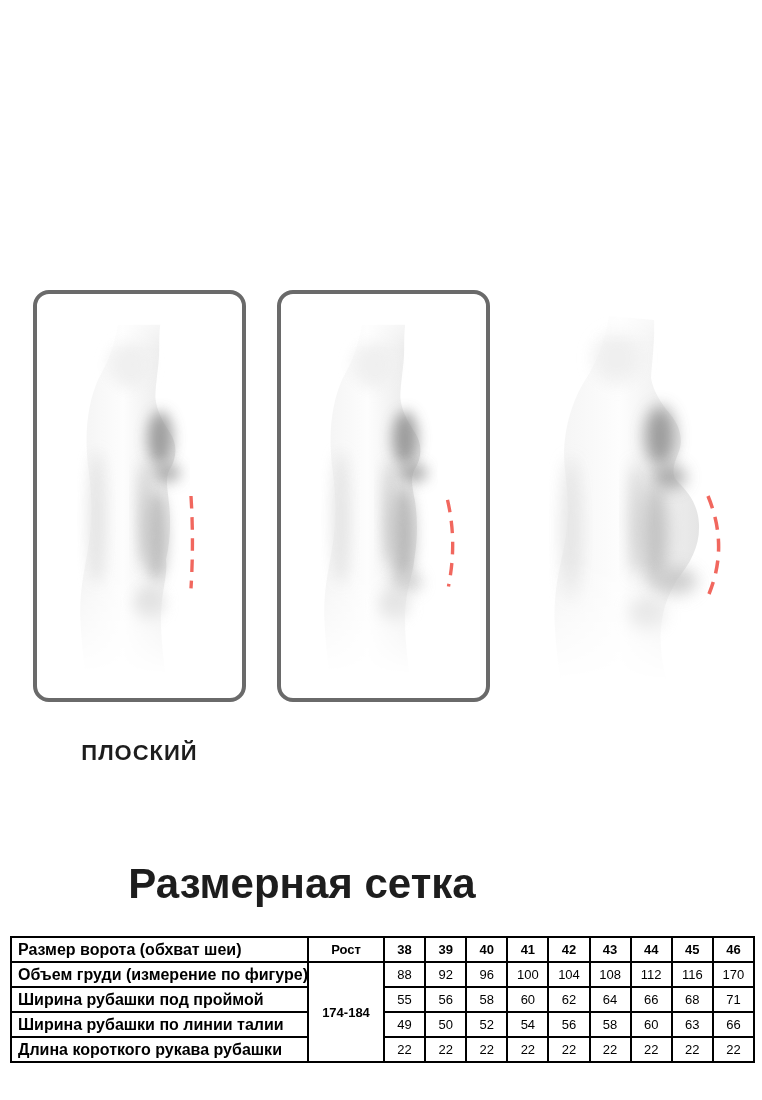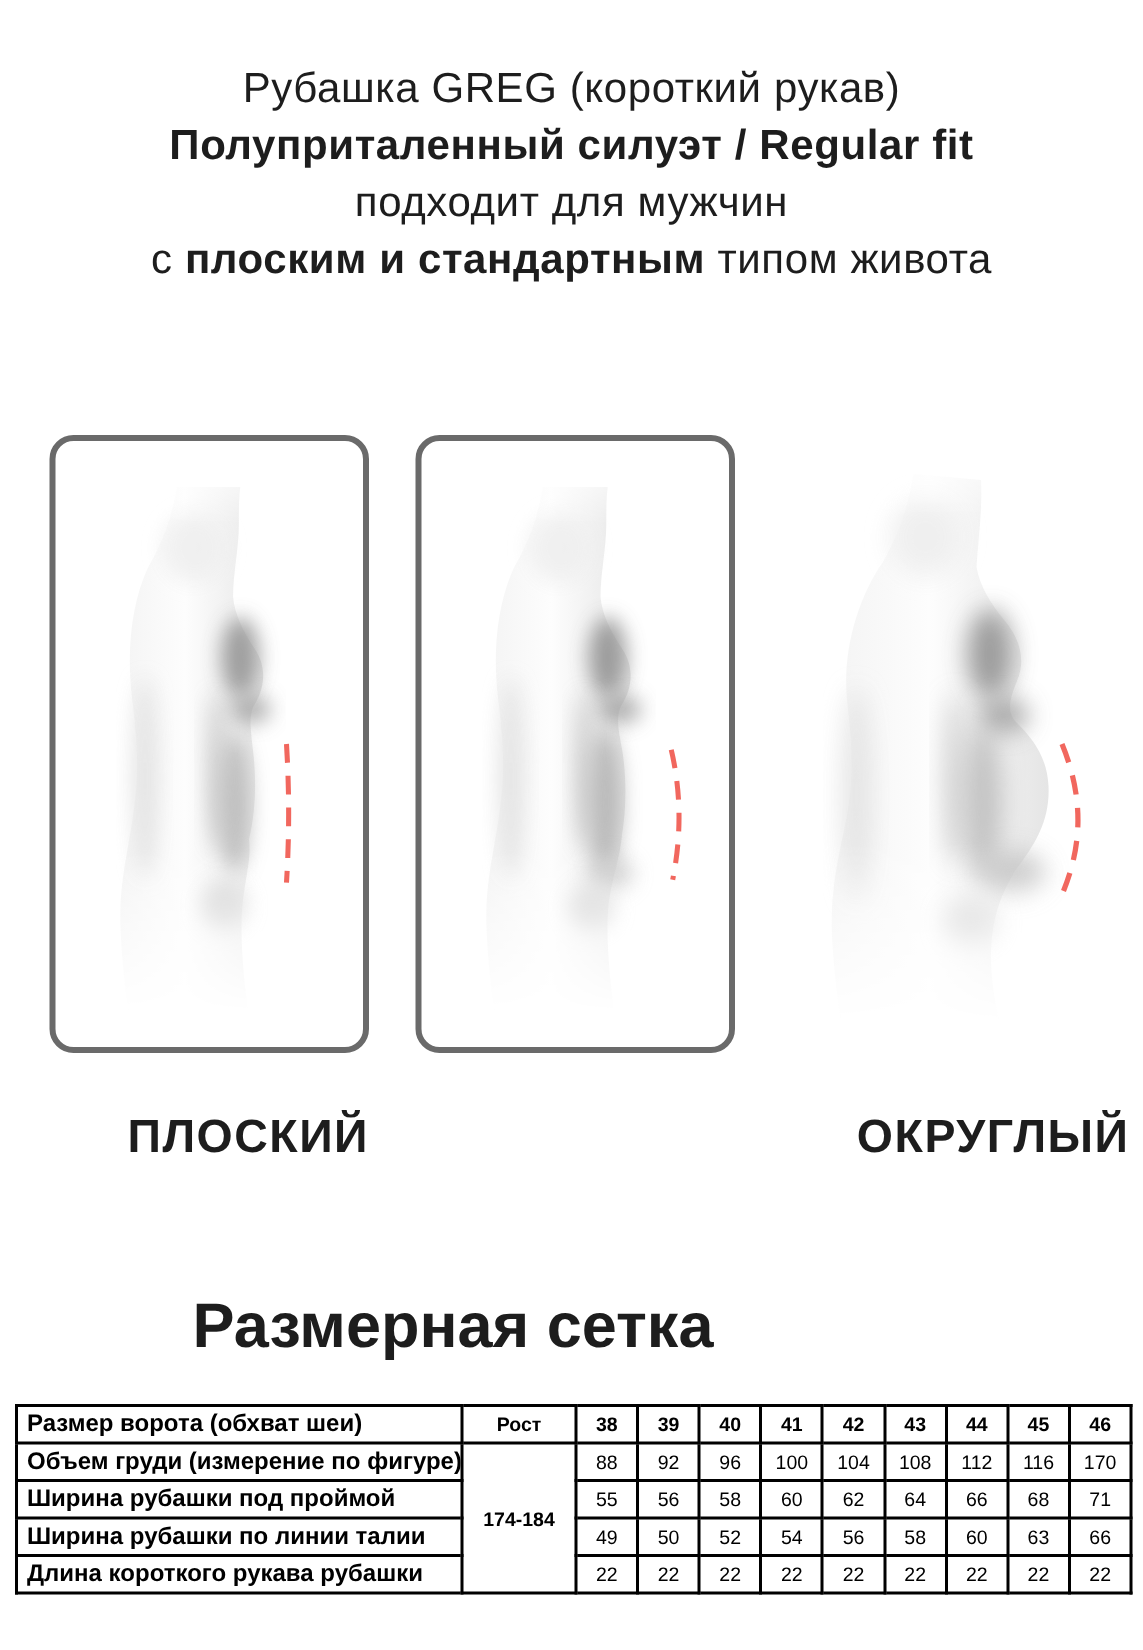--- a/index.html
+++ b/index.html
@@ -10,45 +10,39 @@
   .header{position:absolute;top:40px;left:0;width:762px;text-align:center;
           font-size:28px;line-height:38px;letter-spacing:.4px;color:var(--text,#1d1d1d);}
   .b{font-weight:700;}
 
   
   .panel{position:absolute;top:290px;height:412px;box-sizing:border-box;background:#fff;}
   .panel.bordered{border:4px solid var(--panel-border,#6a6a6a);border-radius:16px;overflow:hidden;}
   .panel svg{display:block;width:100%;height:100%;}
   .belly-line{fill:none;stroke:var(--accent-red,#f0564c);stroke-width:3.5;stroke-dasharray:13 9;stroke-linecap:butt;opacity:.9;}
 
-  .type-label{position:absolute;top:740px;font-weight:700;font-size:31px;letter-spacing:1px;
-              text-align:right;color:var(--text,#1d1d1d);}
+  .type-label{position:absolute;top:740px;font-weight:700;font-size:22px;letter-spacing:1px;
+              text-align:center;color:var(--text,#1d1d1d);}
 
   
   .grid-title{position:absolute;top:860px;left:0;width:604px;text-align:center;
               font-size:42px;font-weight:700;color:var(--text,#1d1d1d);}
   .size-table{position:absolute;left:10px;top:936px;width:745px;border-collapse:collapse;
               table-layout:fixed;background:#fff;}
   .size-table td{border:2px solid var(--table-border,#000);height:23px;padding:0;
                  font-size:13px;color:#000;vertical-align:middle;white-space:nowrap;overflow:hidden;}
   .size-table td.lbl{font-weight:700;text-align:left;padding-left:6px;font-size:16px;}
   .size-table td.c{text-align:center;}
   .size-table td.hb{font-weight:700;}
 </style>
 </head>
 <body>
 
 <div class="page">
 
-  <div class="header">
-    <div>Рубашка GREG (короткий рукав)</div>
-    <div class="b">Полуприталенный силуэт / Regular fit</div>
-    <div>подходит для мужчин</div>
-    <div><span>с </span><span class="b">плоским и стандартным</span><span> типом живота</span></div>
-  </div>
 
   <div class="panel bordered" style="left:33px;width:213px;">
     <svg viewBox="0 0 213 412" preserveAspectRatio="xMidYMid meet">
       <defs>
         <linearGradient id="grad1" x1="0" y1="0" x2="1" y2="0">
           <stop offset="0" stop-color="#f4f4f4"></stop>
             <stop offset="0.45" stop-color="#fdfdfd"></stop>
           <stop offset="0.85" stop-color="#ededed"></stop>
             <stop offset="1" stop-color="#e7e7e7"></stop>
         </linearGradient>
@@ -157,21 +151,20 @@
         <ellipse cx="178" cy="292" rx="22" ry="14" fill="#b8b8b8" opacity=".8" filter="url(#blur3)"></ellipse>
         <ellipse cx="150" cy="325" rx="18" ry="16" fill="#d0d0d0" opacity=".8" filter="url(#blur3)"></ellipse>
         <ellipse cx="74" cy="240" rx="10" ry="72" fill="#e2e2e2" opacity=".9" filter="url(#blur3)"></ellipse>
         <ellipse cx="120" cy="68" rx="24" ry="26" fill="#eeeeee" opacity=".9" filter="url(#blur3)"></ellipse>
       </g>
       <path class="belly-line" d="M 211,206 C 225,240 225,272 212,304"></path>
     </svg>
   </div>
 
   <div class="type-label" style="left:33px;width:213px;">ПЛОСКИЙ</div>
-  <div class="type-label" style="left:497px;width:256px;">ОКРУГЛЫЙ</div>
 
   <div class="grid-title">Размерная сетка</div>
 
   <table class="size-table">
     <colgroup>
       <col style="width:297px">
         <col style="width:76px">
       <col>
         <col>
         <col>

